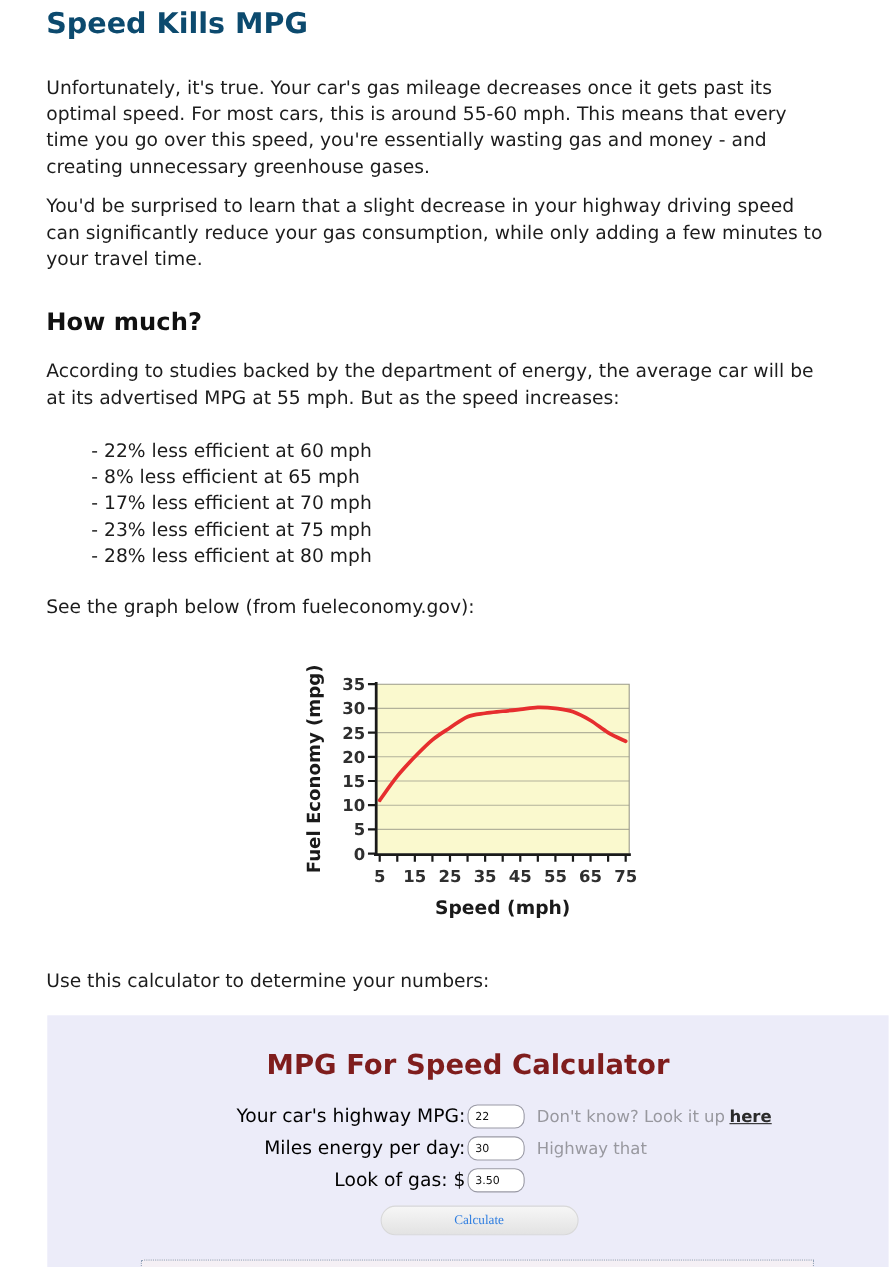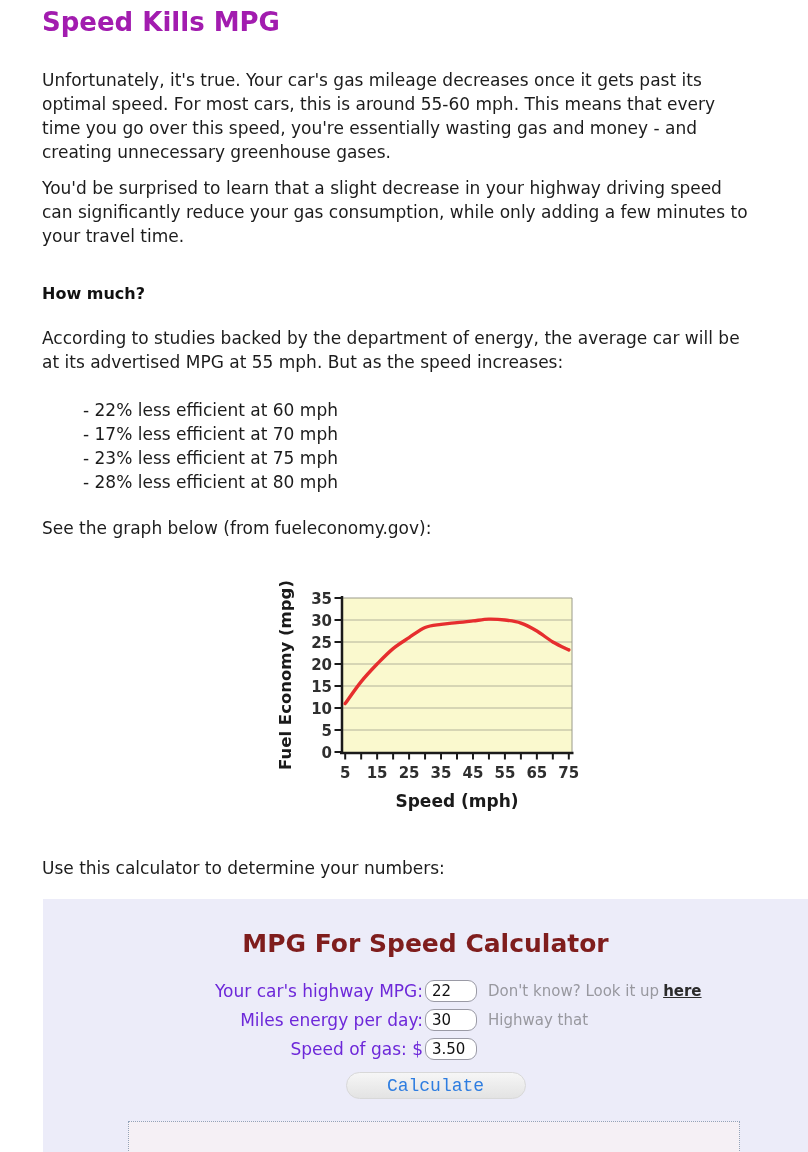--- a/index.html
+++ b/index.html
@@ -2,52 +2,52 @@
 <html><head>
 <meta charset="utf-8">
 <style>
   html,body{margin:0;padding:0;}
   body{
     width:808px;height:1152px;box-sizing:border-box;overflow:hidden;
     background:#ffffff;color:#1c1c1c;
     font-family:"DejaVu Sans", sans-serif;
     padding:6px 40px 0 42px;
   }
-  h1.page-h{font-size:26px;line-height:32px;margin:0;color:#a21caf;}
-  h2.sec-h{font-size:16px;line-height:32px;margin:30px 0 0;color:#111;}
+  h1.page-h{font-size:26px;line-height:32px;margin:0;color:#0c4a6e;}
+  h2.sec-h{font-size:22px;line-height:32px;margin:30px 0 0;color:#111;}
   .para{font-size:17px;line-height:24px;margin:0;white-space:pre-line;width:788px;}
   #p1{margin-top:30px;}
   #p2{margin-top:12px;}
   #p3{margin-top:16px;}
   ul.dash-list{list-style:none;margin:24px 0 0;padding:0 0 0 41px;width:700px;}
   ul.dash-list li{font-size:17px;line-height:24px;}
   #p4{margin-top:22px;}
   figure.chart-fig{margin:36px 0 0 236px;padding:0;}
   #p5{margin-top:24px;}
 
   .calc-panel{
     margin:19px -40px 0 1px;height:300px;box-sizing:border-box;
     background:#ECECF9;padding-top:30px;
   }
   .calc-title{font-size:25px;line-height:30px;margin:0;text-align:center;color:#7f1d1d;font-weight:bold;}
   .calc-form{margin-top:21px;}
   .calc-row{display:flex;align-items:center;margin-bottom:7px;height:22px;}
-  .calc-row .lbl{width:380px;text-align:right;font-size:17px;color:#6d28d9;}
+  .calc-row .lbl{width:380px;text-align:right;font-size:17px;color:#000000;}
   .calc-row input{
     width:52px;height:22px;box-sizing:border-box;margin-left:2px;
     border:1px solid #9a9aa5;border-radius:9px;background:#fff;
-    font-family:"DejaVu Sans",sans-serif;font-size:15px;color:#111;padding:0 4px 0 6px;
+    font-family:"DejaVu Sans",sans-serif;font-size:10px;color:#111;padding:0 4px 0 6px;
   }
   .calc-row .note{margin-left:11px;color:#98989f;font-size:15px;}
   .calc-row .note a{color:#2b2b2b;font-weight:bold;text-decoration:underline;margin-left:4px;cursor:pointer;}
   .btn-row{text-align:center;margin-top:12px;padding-left:20px;}
   .calc-btn{
     width:180px;height:27px;border-radius:13.5px;border:1px solid #d8d8d8;
     background:linear-gradient(#f6f6f6,#e3e3e3);
-    color:#2e7de0;font-family:Liberation Mono, monospace;font-size:18px;cursor:pointer;
+    color:#2e7de0;font-family:Liberation Serif, serif;font-size:12px;cursor:pointer;
   }
   .result-box{
     width:612px;height:70px;margin:22px 0 0 85px;box-sizing:border-box;
     border:1px dotted #93a3b9;background:#f5f0f5;
   }
   svg text{font-family:"DejaVu Sans",sans-serif;}
 </style>
 </head>
 <body>
 
@@ -60,20 +60,21 @@
 <p class="para" id="p2">You'd be surprised to learn that a slight decrease in your highway driving speed
 can significantly reduce your gas consumption, while only adding a few minutes to
 your travel time.</p>
 
 <h2 class="sec-h">How much?</h2>
 <p class="para" id="p3">According to studies backed by the department of energy, the average car will be
 at its advertised MPG at 55 mph. But as the speed increases:</p>
 
 <ul class="dash-list">
   <li>- 22% less efficient at 60 mph</li>
+  <li>- 8% less efficient at 65 mph</li>
   <li>- 17% less efficient at 70 mph</li>
   <li>- 23% less efficient at 75 mph</li>
   <li>- 28% less efficient at 80 mph</li>
 </ul>
 
 <p class="para" id="p4">See the graph below (from fueleconomy.gov):</p>
 
 <figure class="chart-fig">
   <svg id="chart" width="312" height="252" viewBox="0 0 312 252">
       <rect x="64" y="22" width="230" height="154" fill="#faf9ce"></rect>
@@ -141,21 +142,21 @@
       <span class="lbl">Your car's highway MPG:</span>
       <input type="text" value="22" style="">
       <span class="note"><span>Don't know? Look it up</span><a>here</a></span>
     </div>
     <div class="calc-row">
       <span class="lbl">Miles energy per day:</span>
       <input type="text" value="30" style="">
       <span class="note">Highway that</span>
     </div>
     <div class="calc-row">
-      <span class="lbl">Speed of gas: $</span>
+      <span class="lbl">Look of gas: $</span>
       <input type="text" value="3.50" style="">
     </div>
   </div>
 
   <div class="btn-row">
     <button class="calc-btn">Calculate</button>
   </div>
 
   <div class="result-box"></div>
 </div>

